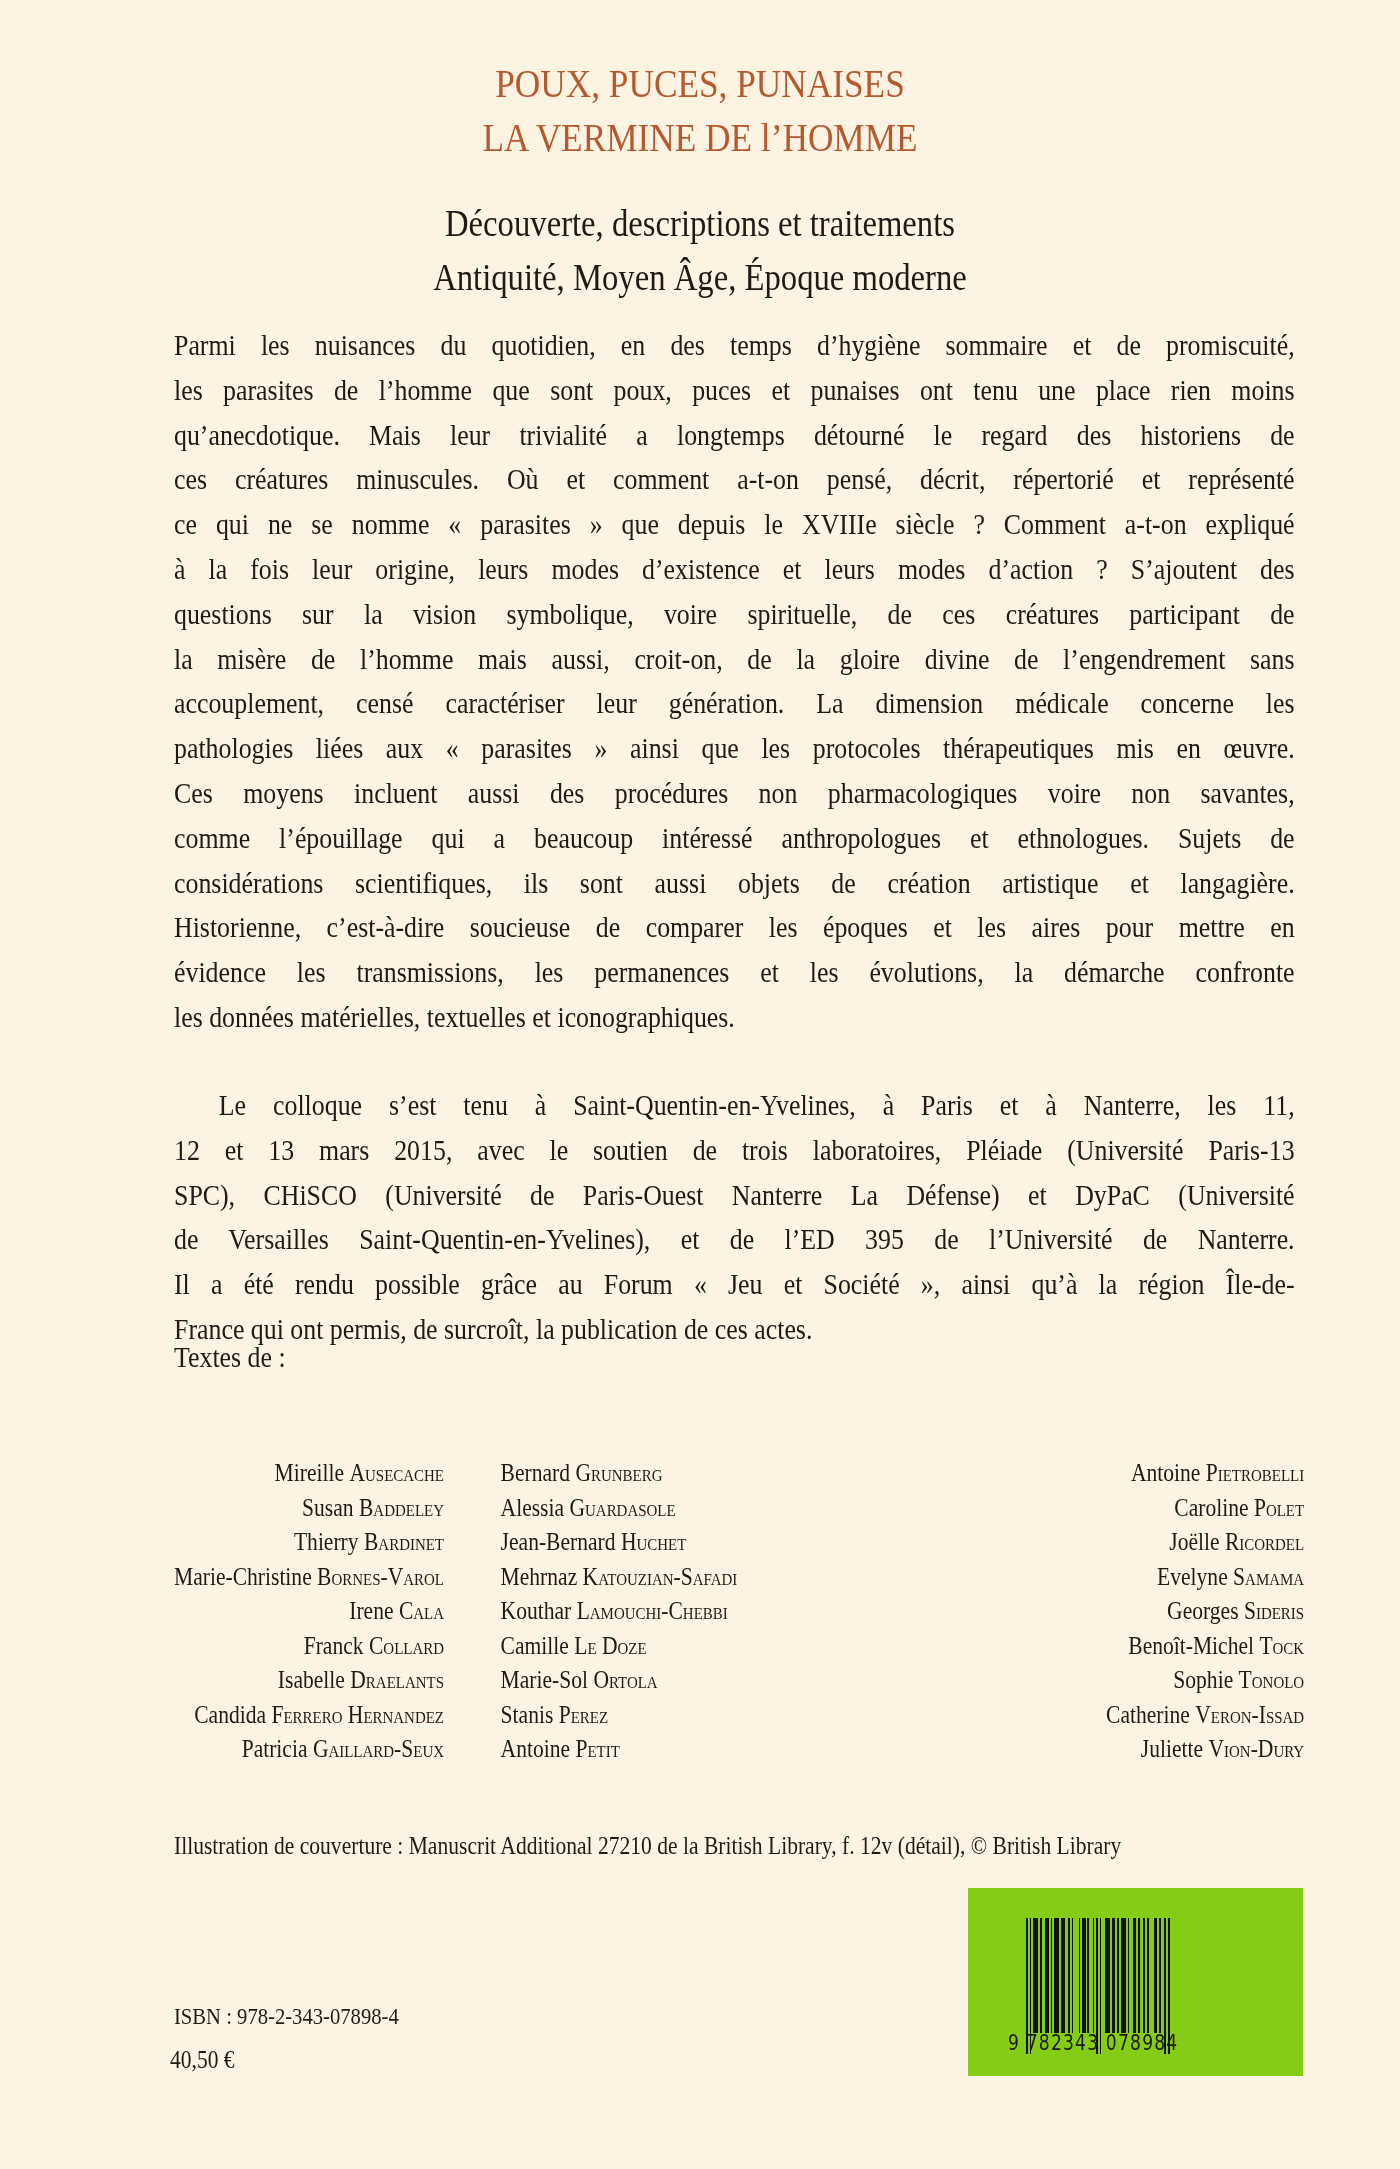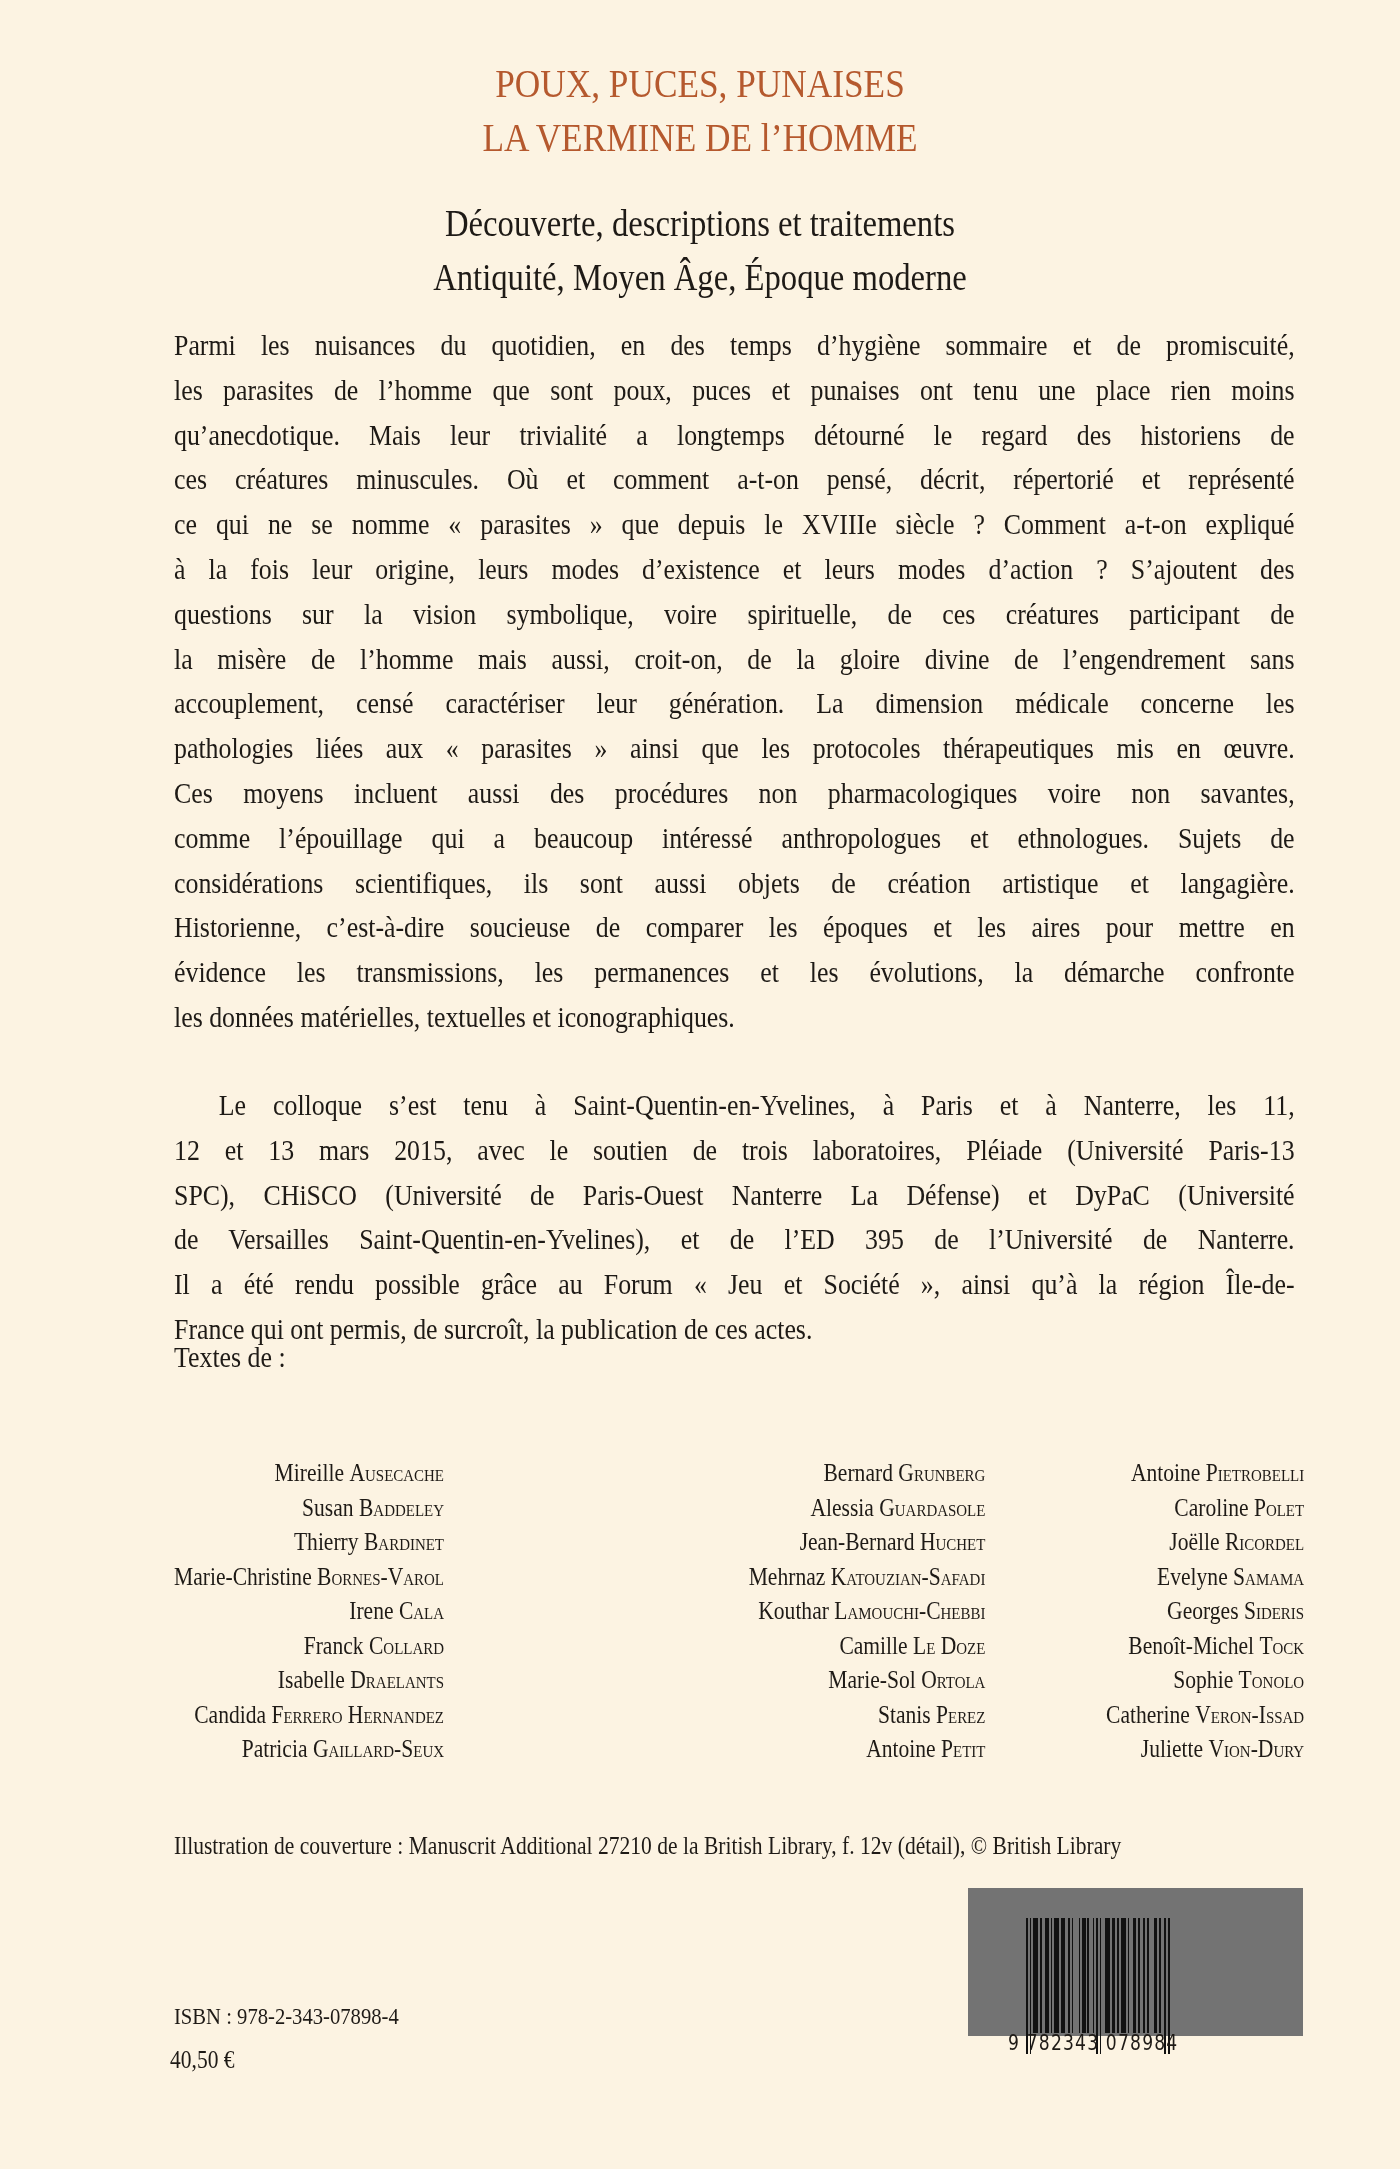--- a/index.html
+++ b/index.html
@@ -31,39 +31,39 @@
     transform:scaleX(0.862); transform-origin:left top;
   }
   .authors {
     position:absolute; left:174px; top:1456px; width:1130px; height:330px;
     font-size:24.5px; line-height:34.5px;
   }
   .col { position:absolute; top:0; white-space:nowrap;text-align:right; }
   .col .author { display:block; transform:scaleX(0.88); }
   .col-1 { left:0; }
   .col-1 .author { transform-origin:left center; }
-  .col-2 { left:285px; width:560px; text-align:right; }
+  .col-2 { left:293px; width:560px; text-align:left; }
   .col-2 .author { transform-origin:center center; }
   .col-3 { right:0; text-align:right; }
   .col-3 .author { transform-origin:right center; }
   .sc { font-variant:small-caps; }
   .credit {
     position:absolute; left:174px; top:1832px; font-size:24.5px; white-space:nowrap;
     transform:scaleX(0.88); transform-origin:left top;
   }
   .isbn {
     position:absolute; left:174px; top:2003px; font-size:24px; white-space:nowrap;
     transform:scaleX(0.86); transform-origin:left top;
   }
   .price {
     position:absolute; left:170px; top:2046px; font-size:25px; white-space:nowrap;
     transform:scaleX(0.86); transform-origin:left top;
   }
   .barcode-box {
-    position:absolute; left:968px; top:1888px; width:335px; height:148px; background:#737373;
+    position:absolute; left:968px; top:1888px; width:335px; height:188px; background:#84cc16;
   }
   .bars {
     position:absolute; left:58px; top:30px; width:236px; height:115px;
     display:flex; align-items:stretch;
   }
   .bars span { display:block; height:100%; }
   .bars span.long { height:118%; }
   .barcode-digits {
     position:absolute; left:40px; top:142px; width:260px; font-family:"DejaVu Sans", sans-serif;
     font-size:22px; letter-spacing:1.5px; white-space:nowrap;

